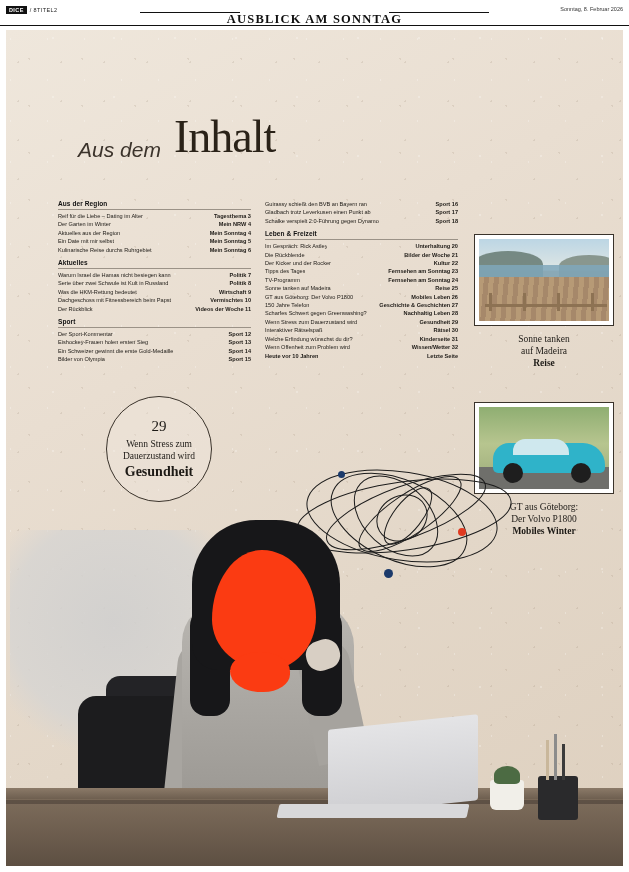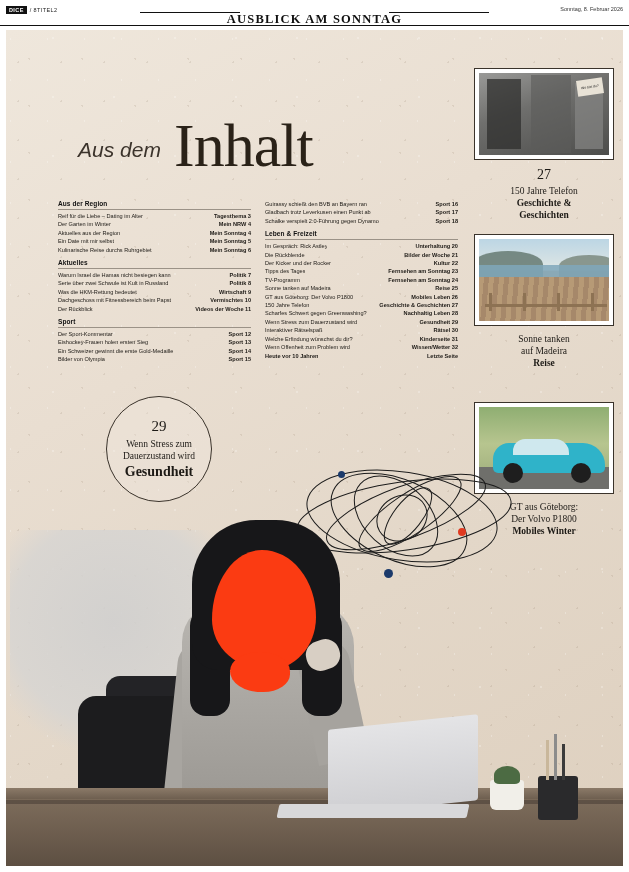--- a/index.html
+++ b/index.html
@@ -68,21 +68,21 @@
   }
   
   .kicker{
     position:absolute;left:72px;top:108px;
     font-family:Liberation Sans, sans-serif;
     font-style:italic;font-size:21px;color:#3b332b;
   }
   .headline{
     position:absolute;left:168px;top:84px;
     font-family:"Liberation Serif", serif;
-    font-size:62px;font-weight:400;color:#2a2218;letter-spacing:-1px;
+    font-size:46px;font-weight:400;color:#2a2218;letter-spacing:-1px;
     line-height:1;
     text-align:right;
   }
   
   .toc{
     position:absolute;left:52px;top:170px;width:400px;
     color:#1d1a16;
   }
   .toc-cols{display:flex;gap:14px;}
   .toc-col{width:193px;}
@@ -417,36 +417,20 @@
       </div>
     </div>
 
     <div class="circle-badge">
       <div class="num">29</div>
       <div class="l1">Wenn Stress zum</div>
       <div class="l1">Dauerzustand wird</div>
       <div class="l2">Gesundheit</div>
     </div>
 
-    <div class="card" id="card1">
-      <div class="frame">
-        <div class="ph ph1">
-          <div class="b1"></div>
-            <div class="b2"></div>
-            <div class="b3"></div>
-          <div class="speechbub">Wo bist du?</div>
-        </div>
-      </div>
-      <div class="cap">
-        <div class="cnum">27</div>
-        <div class="cl">150 Jahre Telefon</div>
-        <div class="cb">Geschichte &amp;</div>
-        <div class="cb">Geschichten</div>
-      </div>
-    </div>
 
     <div class="card" id="card2">
       <div class="frame">
         <div class="ph ph2">
           <div class="hill"></div>
             <div class="hill2"></div>
             <div class="sea"></div>
           <div class="deck"></div>
           <div class="rail"></div>
           <div class="railpost" style="left:10px"></div>

